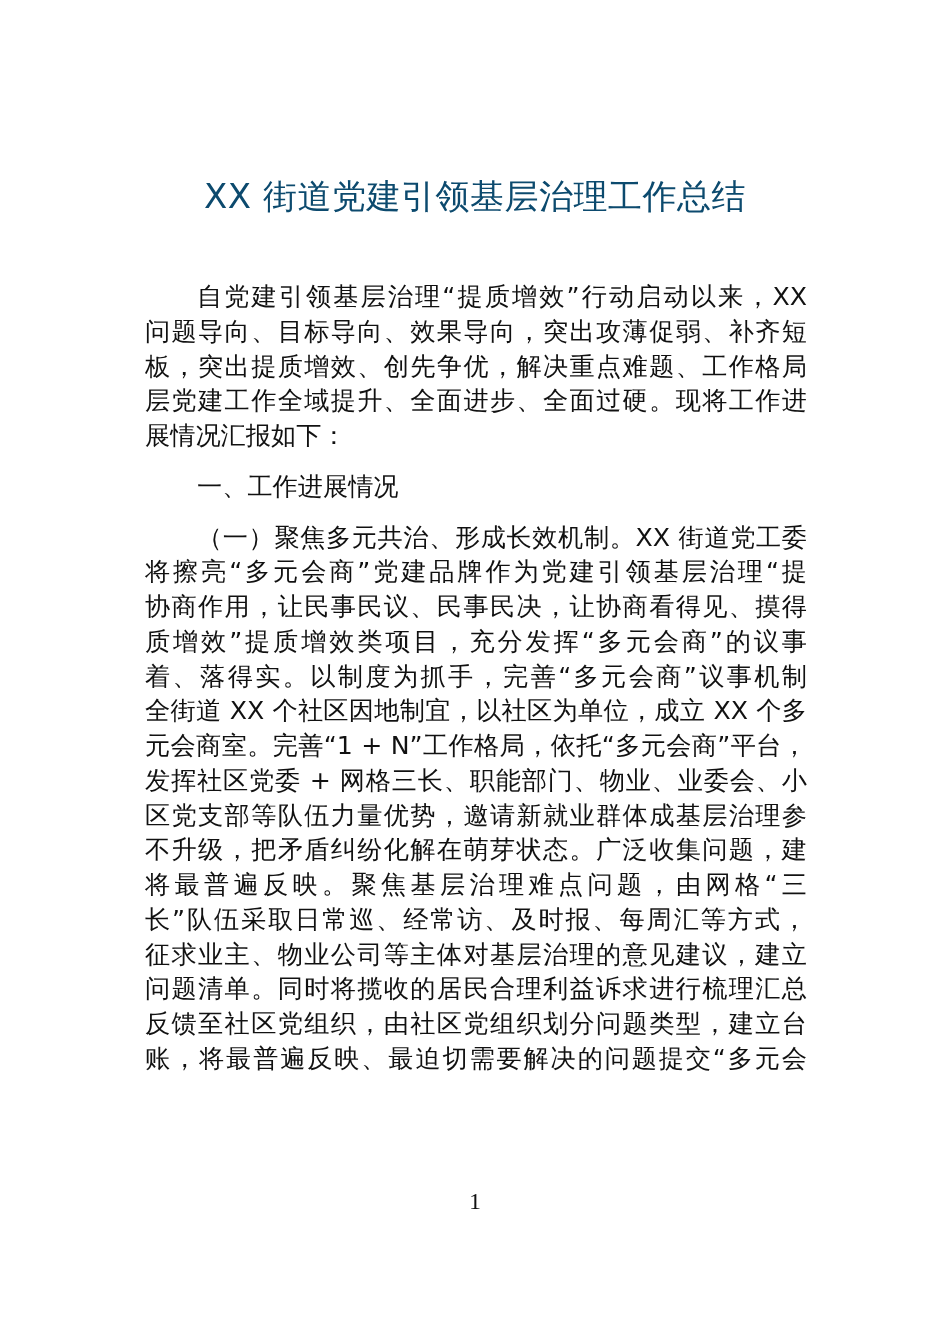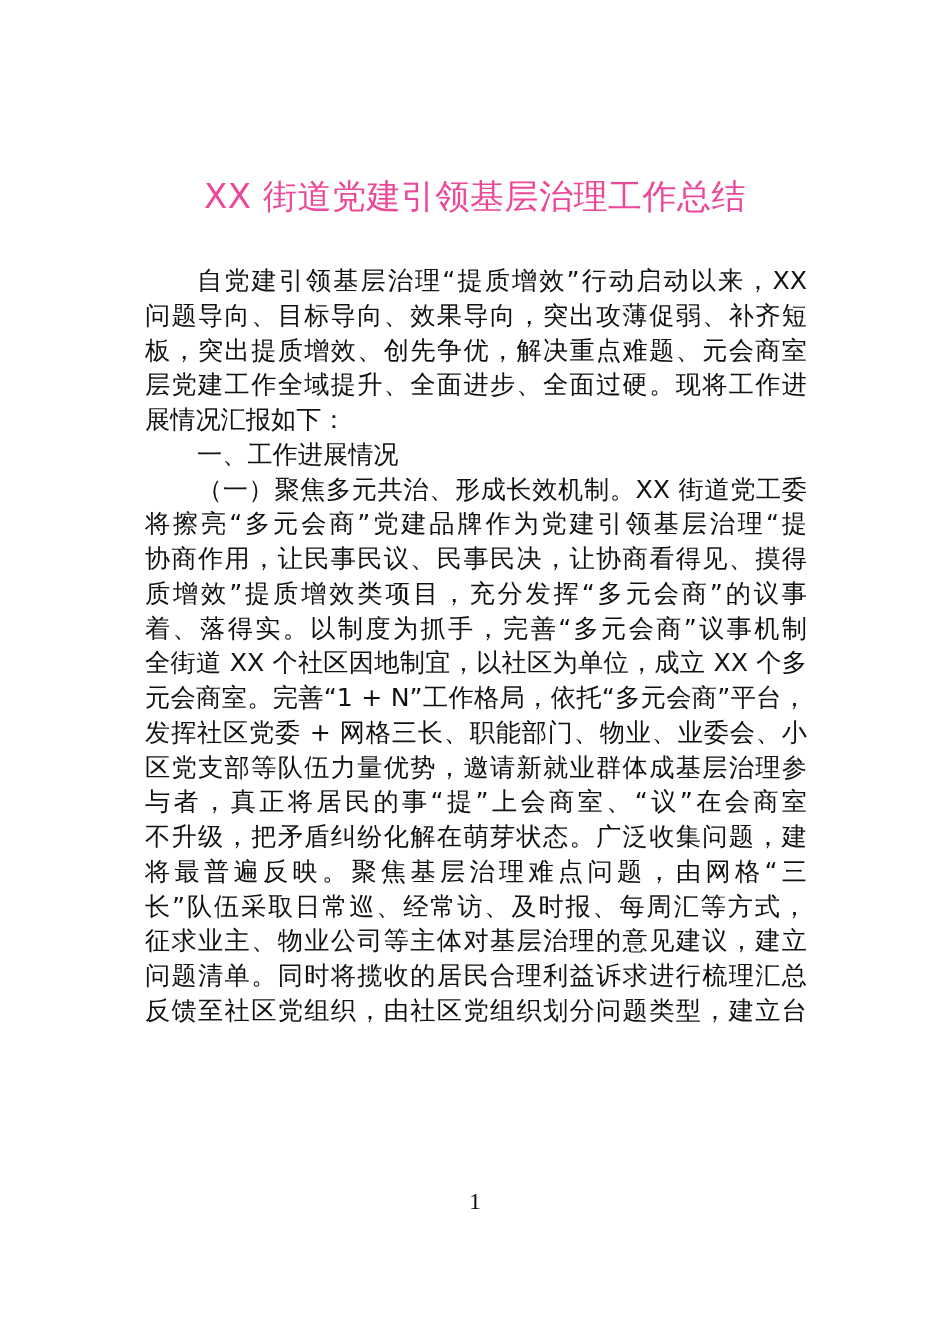--- a/index.html
+++ b/index.html
@@ -1,68 +1,68 @@
 <!DOCTYPE html>
 <html><head>
   <meta charset="utf-8">
   <style>
     html, body { margin: 0; padding: 0; background: #ffffff; }
     body { width: 950px; height: 1344px; position: relative; overflow: hidden; }
     .page { position: absolute; left: 0; top: 0; width: 950px; height: 1344px; background: #ffffff; }
     .title {
       position: absolute; left: 0; width: 950px; top: 174px;
       text-align: center; font-family: "DejaVu Sans", sans-serif;
-      font-size: 34px; line-height: 44px; color: #ec4899; letter-spacing: 0.5px;
+      font-size: 34px; line-height: 44px; color: #0c4a6e; letter-spacing: 0.5px;
     }
     .body {
       position: absolute; left: 145px; top: 264px; width: 662px;
       font-family: "DejaVu Sans", sans-serif; font-size: 25.2px; line-height: 34.75px;
       color: #111111;
     }
     .line { display: block; white-space: nowrap; height: 34.75px; text-align: justify; text-align-last: justify; }
     .line.last { text-align-last: left; }
-    .line.indent { padding-left: 52px; }
+    .line.indent { padding-left: 52px; margin-top: 16px; }
     .page-number {
       position: absolute; left: 0; width: 950px; top: 1188px; text-align: center;
       font-family: "Liberation Serif", serif; font-size: 24px; color: #111111;
     }
   </style>
 </head>
 <body>
 
 <div class="page">
   <div class="title">XX 街道党建引领基层治理工作总结</div>
 
   <div class="body">
     <div>
       <span class="line indent">自党建引领基层治理“提质增效”行动启动以来，XX</span>
       <span class="line">问题导向、目标导向、效果导向，突出攻薄促弱、补齐短</span>
-      <span class="line">板，突出提质增效、创先争优，解决重点难题、元会商室</span>
+      <span class="line">板，突出提质增效、创先争优，解决重点难题、工作格局</span>
       <span class="line">层党建工作全域提升、全面进步、全面过硬。现将工作进</span>
       <span class="line last">展情况汇报如下：</span>
     </div>
 
     <div>
       <span class="line indent last">一、工作进展情况</span>
     </div>
 
     <div>
       <span class="line indent">（一）聚焦多元共治、形成长效机制。XX 街道党工委</span>
       <span class="line">将擦亮“多元会商”党建品牌作为党建引领基层治理“提</span>
       <span class="line">协商作用，让民事民议、民事民决，让协商看得见、摸得</span>
       <span class="line">质增效”提质增效类项目，充分发挥“多元会商”的议事</span>
       <span class="line">着、落得实。以制度为抓手，完善“多元会商”议事机制</span>
       <span class="line">全街道 XX 个社区因地制宜，以社区为单位，成立 XX 个多</span>
       <span class="line">元会商室。完善“1 + N”工作格局，依托“多元会商”平台，</span>
       <span class="line">发挥社区党委 + 网格三长、职能部门、物业、业委会、小</span>
       <span class="line">区党支部等队伍力量优势，邀请新就业群体成基层治理参</span>
-      <span class="line">与者，真正将居民的事“提”上会商室、“议”在会商室</span>
       <span class="line">不升级，把矛盾纠纷化解在萌芽状态。广泛收集问题，建</span>
       <span class="line">将最普遍反映。聚焦基层治理难点问题，由网格“三</span>
       <span class="line">长”队伍采取日常巡、经常访、及时报、每周汇等方式，</span>
       <span class="line">征求业主、物业公司等主体对基层治理的意见建议，建立</span>
       <span class="line">问题清单。同时将揽收的居民合理利益诉求进行梳理汇总</span>
       <span class="line">反馈至社区党组织，由社区党组织划分问题类型，建立台</span>
+      <span class="line">账，将最普遍反映、最迫切需要解决的问题提交“多元会</span>
     </div>
   </div>
 
   <div class="page-number">1</div>
 </div>
 
 </body></html>

